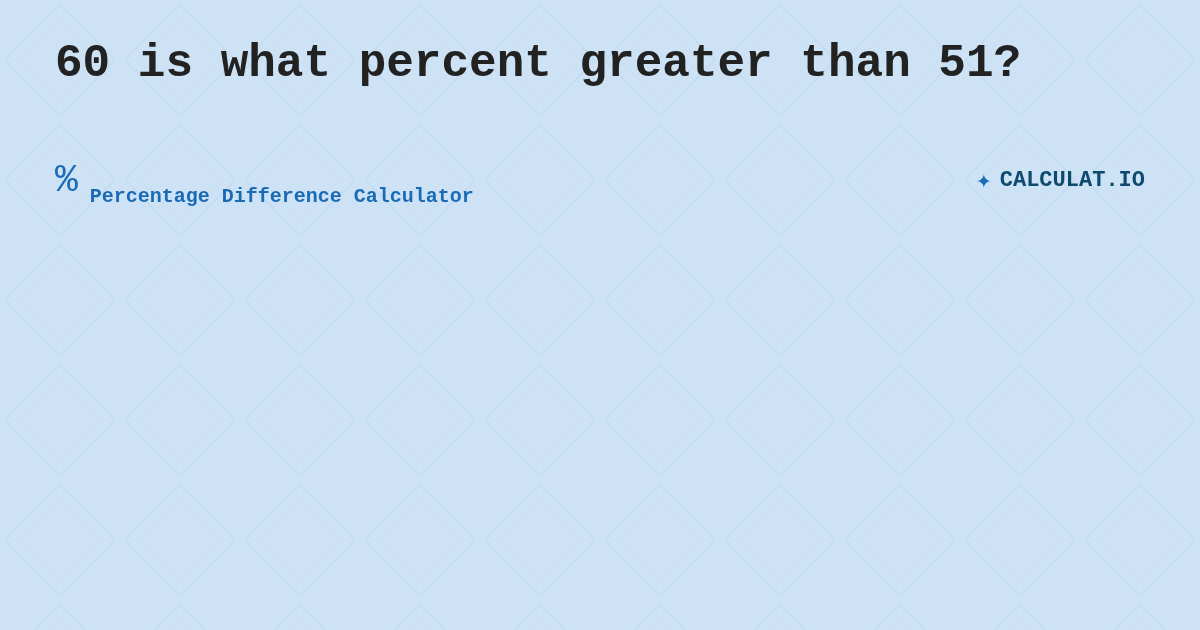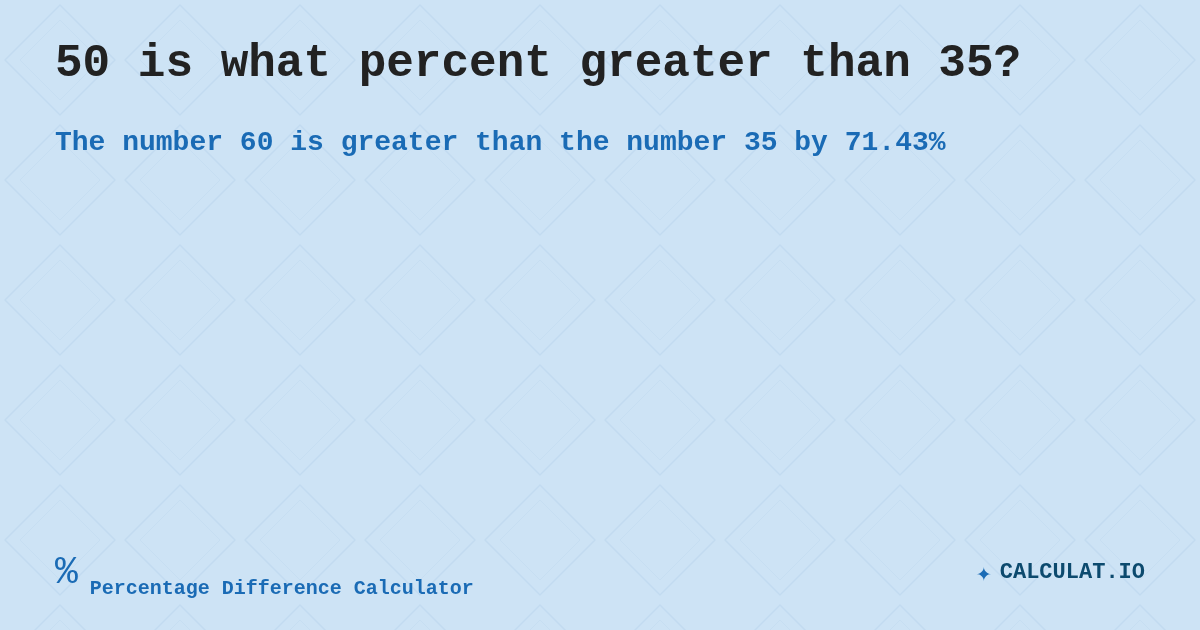--- a/index.html
+++ b/index.html
@@ -130,24 +130,23 @@
         <polygon points="60,20 100,60 60,100 20,60" fill="none" stroke="#b8d4ec" stroke-width="1" opacity="0.3"></polygon>
       </pattern>
     </defs>
     <rect width="1200" height="630" fill="#cde3f5"></rect>
     <rect width="1200" height="630" fill="url(#diamonds)"></rect>
   </svg>
 </div>
 
 <div class="content">
 
-  <h1 class="main-title">50 is what percent greater than 35?</h1>
+  <h1 class="main-title">60 is what percent greater than 51?</h1>
 
 
-  <div class="result-text">The number 60 is greater than the number 35 by 71.43%</div>
 
   <div class="footer">
     <div class="footer-left">
       <span class="percent-icon">%</span>
       <span class="footer-label">Percentage Difference Calculator</span>
     </div>
     <div class="footer-right">
       <span class="logo-icon">✦</span>
       <span class="calculat-logo">CALCULAT.IO</span>
     </div>

